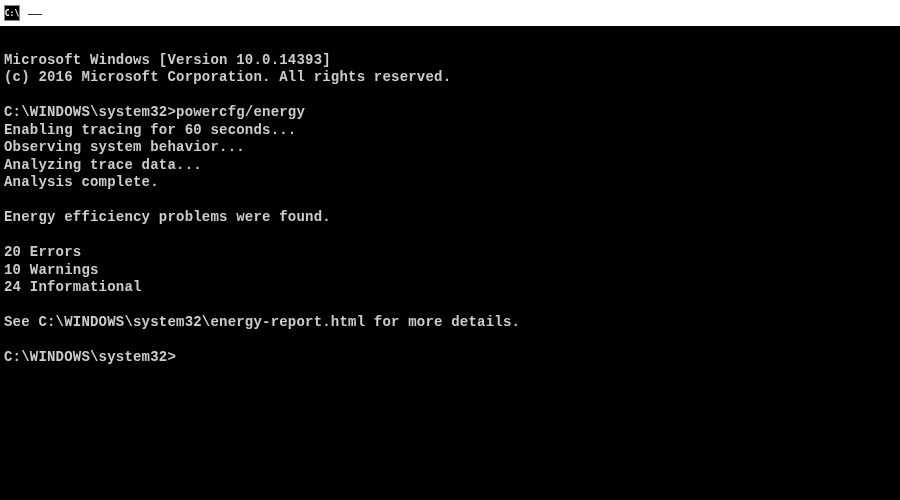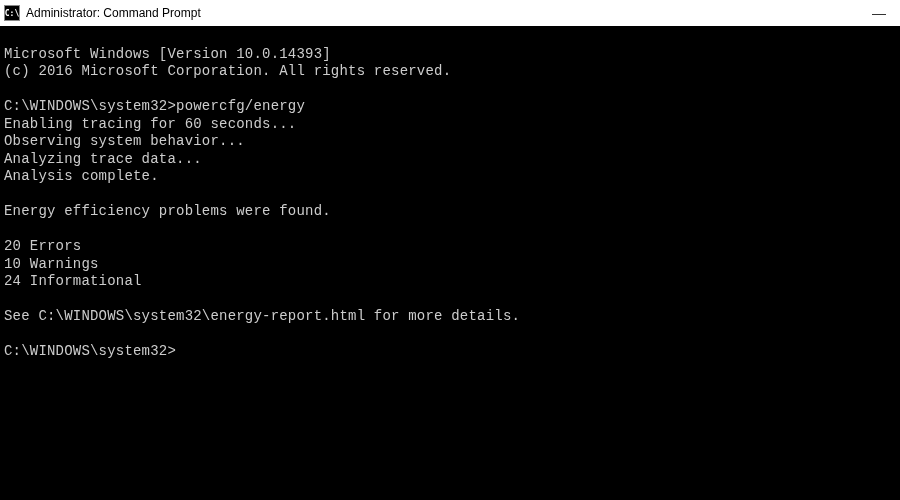--- a/index.html
+++ b/index.html
@@ -55,37 +55,37 @@
       justify-content: center;
       font-size: 14px;
       color: #333;
       cursor: default;
     }
     .terminal {
       background: #000;
       color: #ccc;
       font-size: 14px;
       line-height: 1.25;
-      padding: 2px 4px;
+      padding: 8px 4px;
       white-space: pre;
       letter-spacing: 0.2px;
+      font-weight: bold;
     }
     .prompt-line {
       display: inline;
     }
     .cursor-line .prompt-path {
       display: inline;
     }
   </style>
 </head>
 <body>
 
 <div class="title-bar">
   <div class="title-icon">C:\</div>
-  <div class="title-text">Administrator: Command Prompt</div>
   <div class="window-controls">
     <div class="win-btn">—</div>
   </div>
 </div>
 
 <div class="terminal">
 <span>Microsoft Windows [Version 10.0.14393]</span>
 <span>(c) 2016 Microsoft Corporation. All rights reserved.</span>
 
 <span class="prompt-line"><span>C:\WINDOWS\system32&gt;</span><span>powercfg/energy</span></span>

